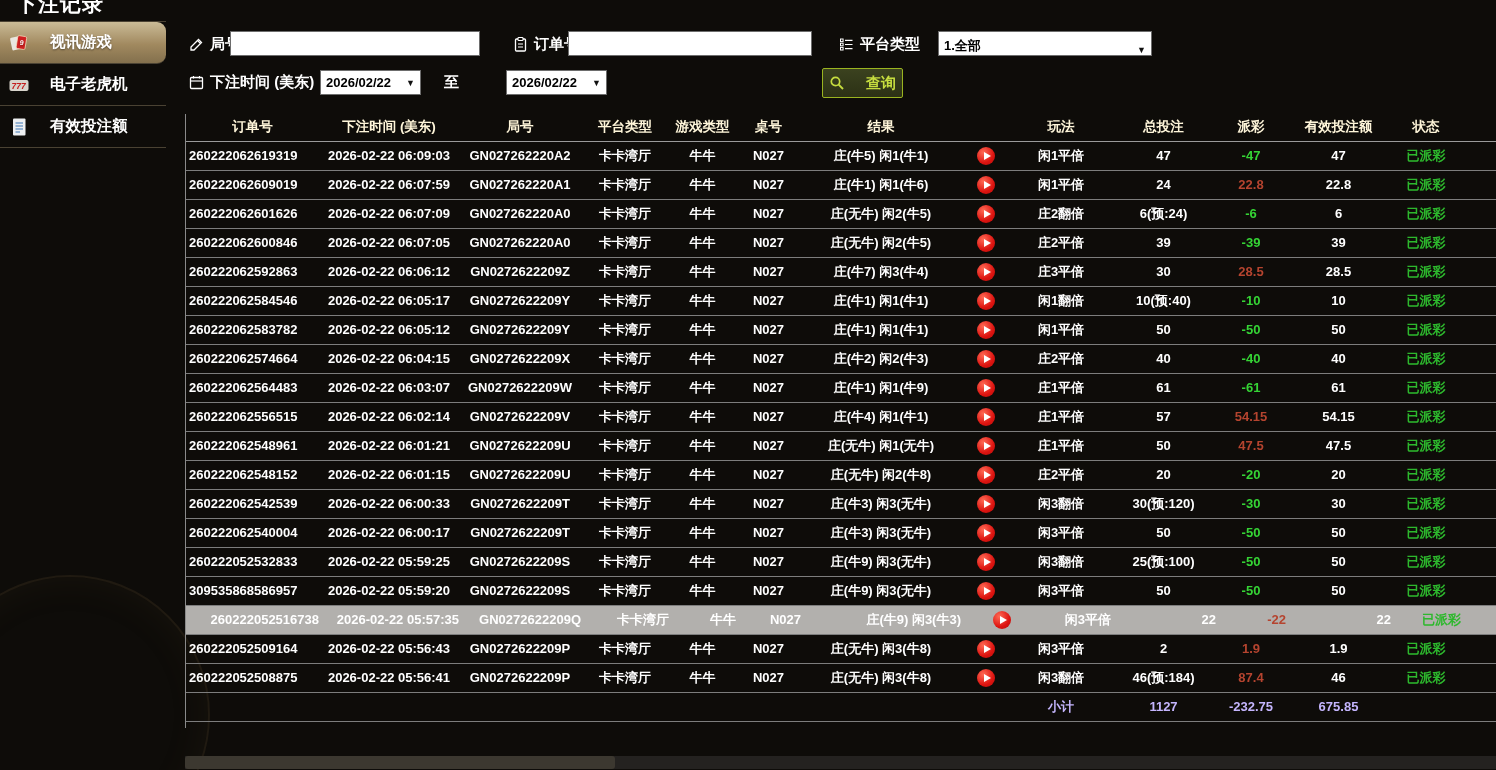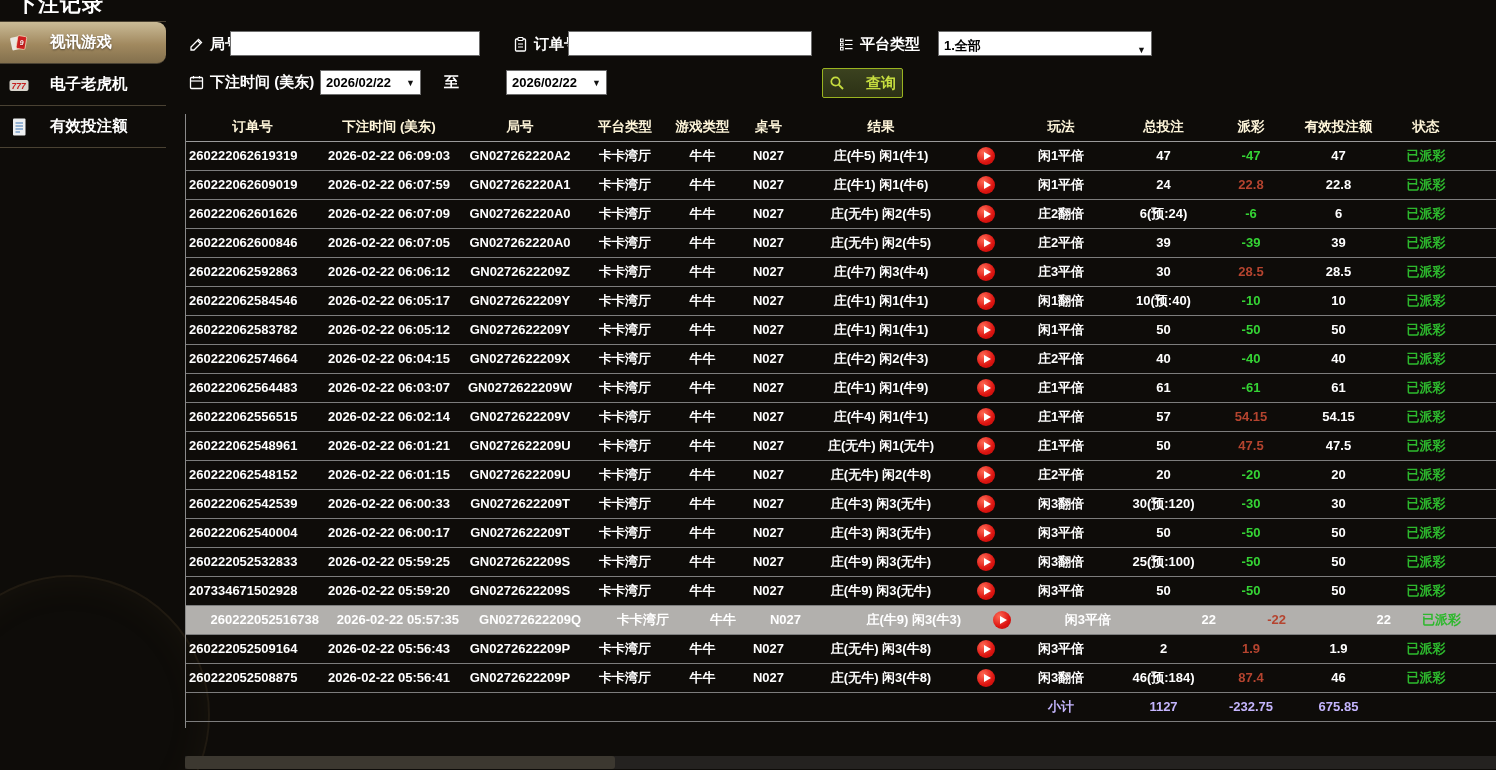--- a/index.html
+++ b/index.html
@@ -474,21 +474,21 @@
           <td>庄(牛9) 闲3(无牛)</td>
           <td><span class="play-btn"></span></td>
           <td>闲3翻倍</td>
           <td>25(预:100)</td>
           <td class="pay-green">-50</td>
           <td>50</td>
           <td class="c-status">已派彩</td>
           <td></td>
         </tr>
         <tr class="">
-          <td class="c-left">207334671502928</td>
+          <td class="c-left">309535868586957</td>
           <td>2026-02-22 05:59:20</td>
           <td>GN0272622209S</td>
           <td>卡卡湾厅</td>
           <td>牛牛</td>
           <td>N027</td>
           <td>庄(牛9) 闲3(无牛)</td>
           <td><span class="play-btn"></span></td>
           <td>闲3平倍</td>
           <td>50</td>
           <td class="pay-green">-50</td>

